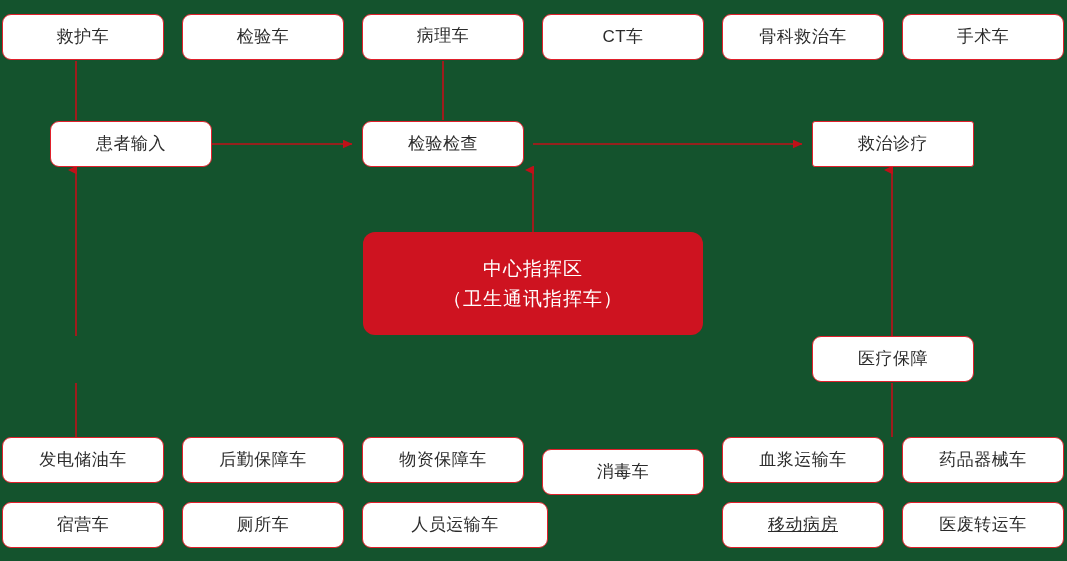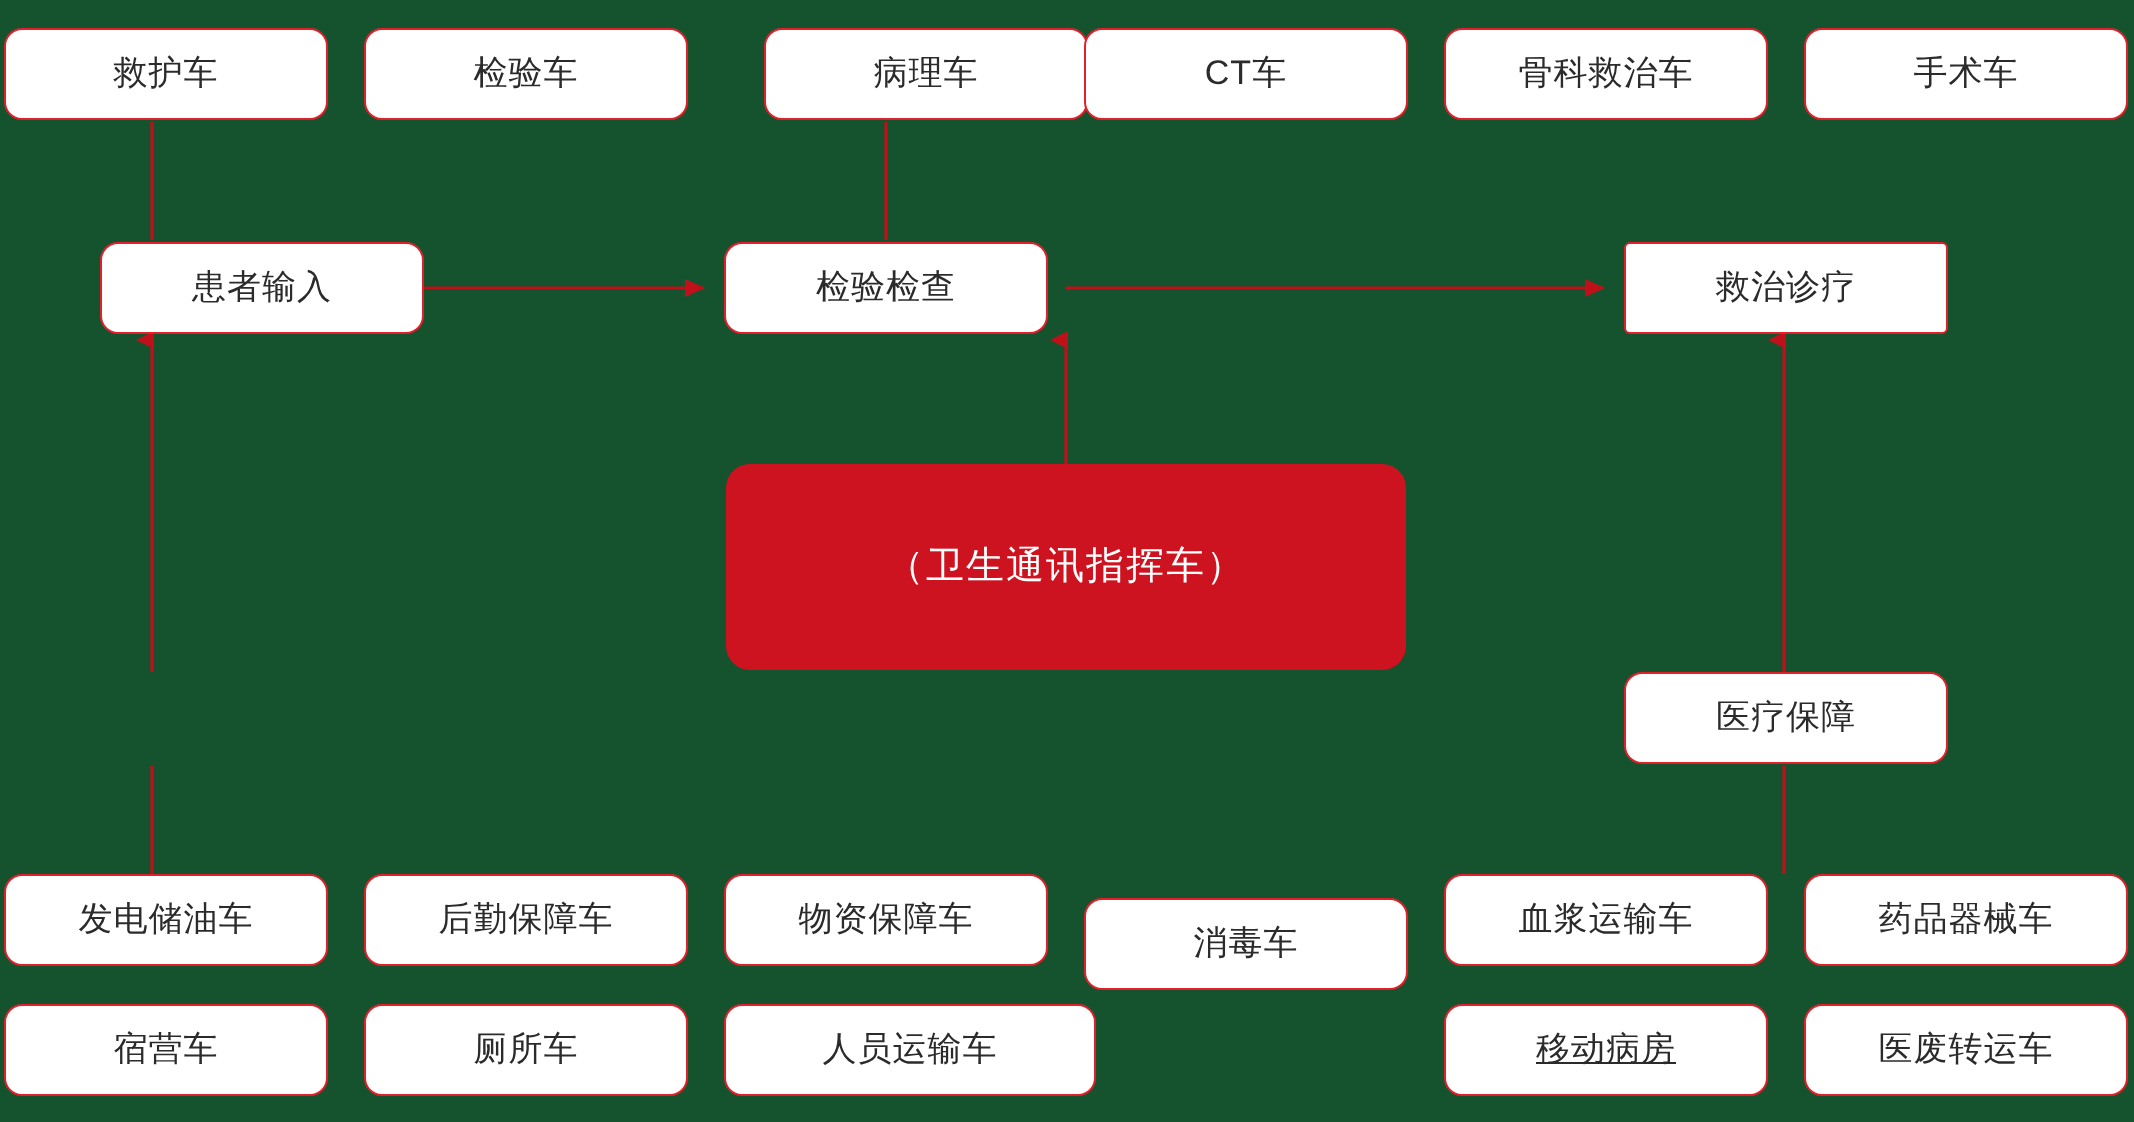--- a/index.html
+++ b/index.html
@@ -87,30 +87,31 @@
 
     <line x1="892" y1="336" x2="892" y2="170" stroke="#c01019" stroke-width="1.6" marker-end="url(#ah-up)"></line>
 
     <line x1="76" y1="383" x2="76" y2="437" stroke="#c01019" stroke-width="1.6"></line>
 
     <line x1="892" y1="383" x2="892" y2="437" stroke="#c01019" stroke-width="1.6"></line>
   </svg>
 
   <div class="node" style="left:2px;  top:14px;  width:162px; height:46px;">救护车</div>
   <div class="node" style="left:182px; top:14px; width:162px; height:46px;">检验车</div>
-  <div class="node" style="left:382px; top:14px; width:162px; height:46px;">病理车</div>
+  <div class="node" style="left:362px; top:14px; width:162px; height:46px;font-family:Liberation Mono, monospace;">病理车</div>
   <div class="node" style="left:542px; top:14px; width:162px; height:46px;">CT车</div>
   <div class="node" style="left:722px; top:14px; width:162px; height:46px;">骨科救治车</div>
   <div class="node" style="left:902px; top:14px; width:162px; height:46px;">手术车</div>
 
   <div class="node" style="left:2px;  top:121px; width:162px; height:46px;margin-left:48px;">患者输入</div>
   <div class="node" style="left:362px; top:121px; width:162px; height:46px;">检验检查</div>
   <div class="node square" style="left:812px; top:121px; width:162px; height:46px;">救治诊疗</div>
 
   <div class="node command" style="left:363px; top:232px; width:340px; height:103px;">
+    <span class="cline">中心指挥区</span>
     <span class="cline">（卫生通讯指挥车）</span>
   </div>
 
   <div class="node" style="left:812px; top:336px; width:162px; height:46px;">医疗保障</div>
 
   <div class="node" style="left:2px;  top:437px; width:162px; height:46px;">发电储油车</div>
   <div class="node" style="left:182px; top:437px; width:162px; height:46px;">后勤保障车</div>
   <div class="node" style="left:362px; top:437px; width:162px; height:46px;">物资保障车</div>
   <div class="node" style="left:542px; top:449px; width:162px; height:46px;">消毒车</div>
   <div class="node" style="left:722px; top:437px; width:162px; height:46px;">血浆运输车</div>

